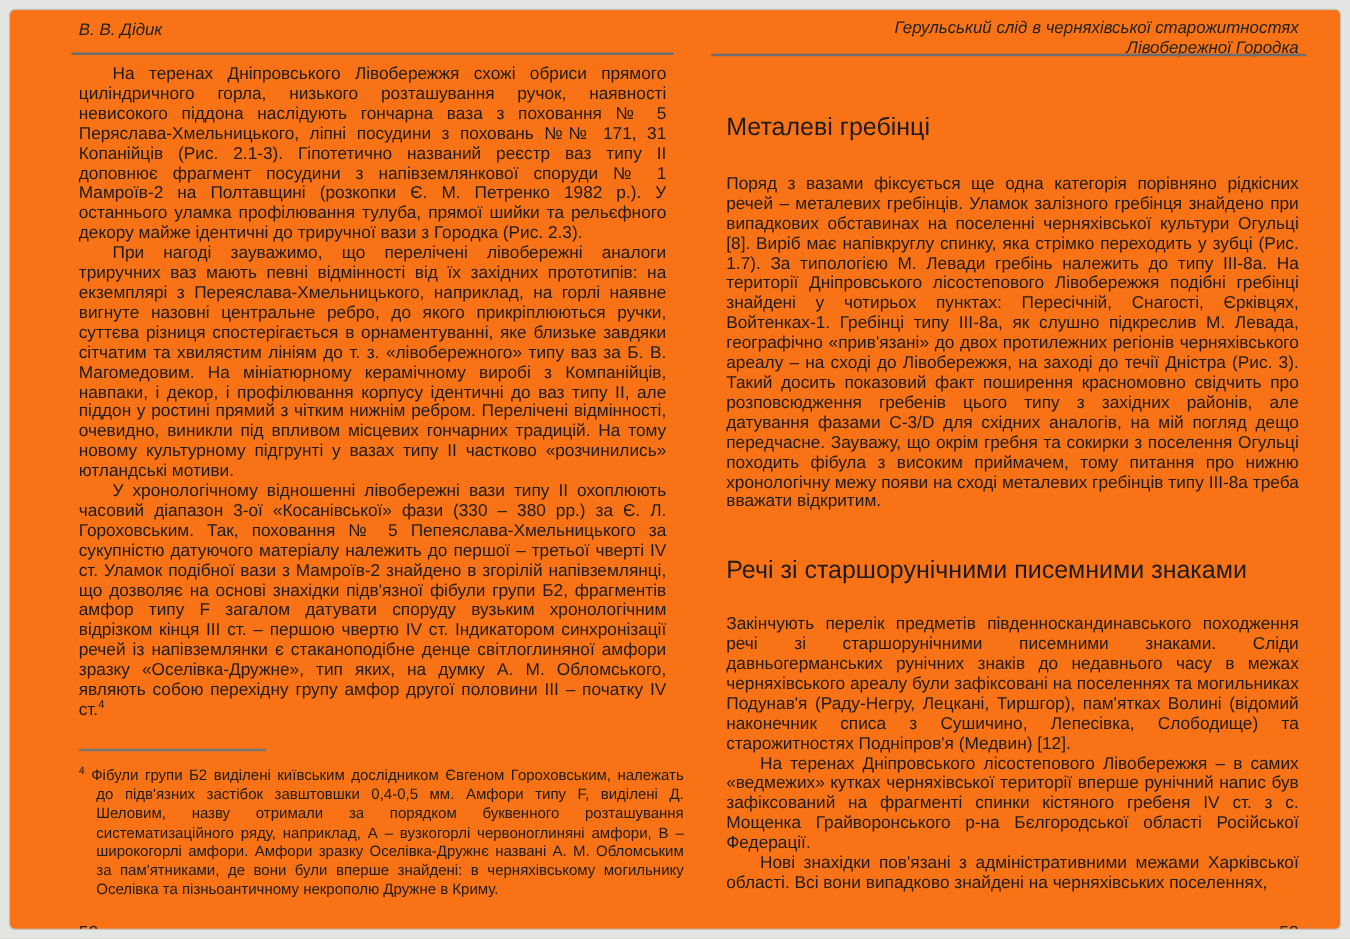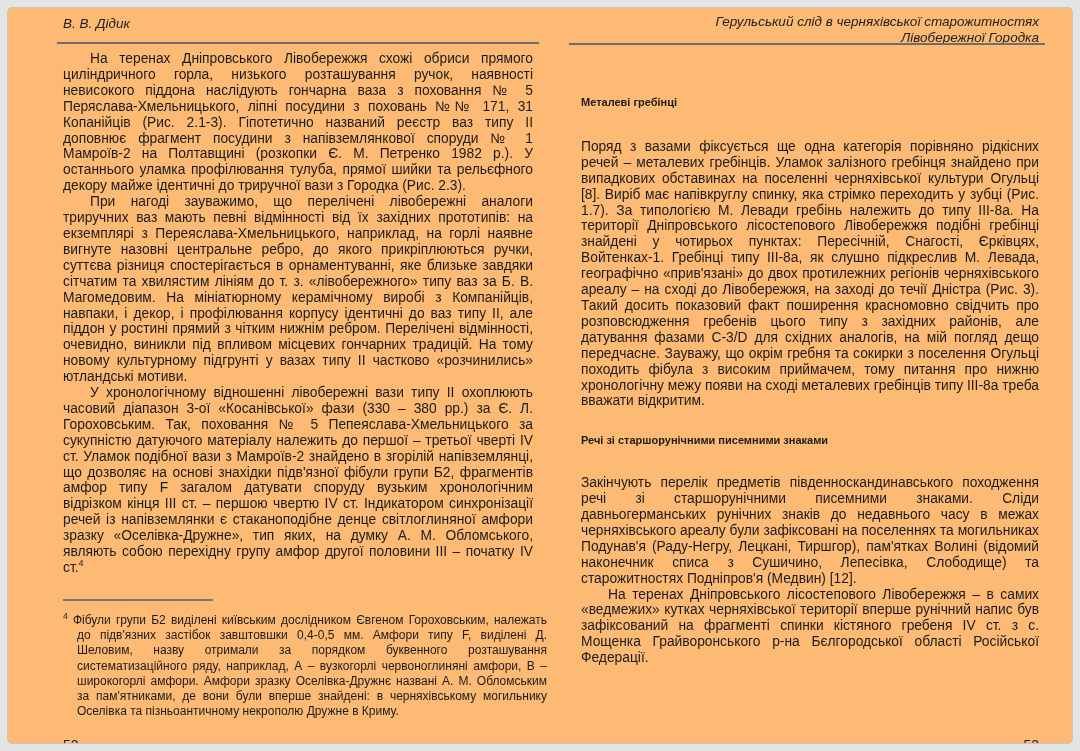--- a/index.html
+++ b/index.html
@@ -8,21 +8,21 @@
     width: 1080px;
     height: 751px;
     background: #e3e5e2;
     font-family: "Liberation Sans", sans-serif;
     color: #1c1c1c;
   }
   .spread {
     position: absolute;
     left: 7px; top: 7px;
     width: 1064px; height: 735px;
-    background: #fdba74;
+    background: #f97316;
     border: 1px solid #c3c6c2;
     border-radius: 5px;
     overflow: hidden;
   }
   
   .running-header {
     position: absolute;
     font-style: italic;
     font-size: 13.5px;
     line-height: 16px;
@@ -45,27 +45,27 @@
     line-height: 15.9px;
     text-align: justify;
   }
   #left-body  { left: 55px;  top: 43px; width: 470px; }
   #right-body { left: 573px; top: 41px; width: 458px; }
 
   .body-col p { margin: 0; }
   .p-indent { text-indent: 27px; }
 
   .section-heading {
-    font-weight: bold;
-    font-size: 11px;
+    font-weight: normal;
+    font-size: 20px;
     text-align: left;
     text-indent: 0;
   }
   #right-body .section-heading.first { margin: 46px 0 28px 0; }
-  #right-body .section-heading.second { margin: 24px 0 26px 0; }
+  #right-body .section-heading.second { margin: 40px 0 26px 0; }
 
   sup.fn-ref { font-size: 9px; line-height: 0; }
 
   
   #footnote-rule {
     position: absolute;
     left: 55px; top: 591px;
     width: 150px; height: 2px;
     background: #777;
   }
@@ -117,17 +117,18 @@
   </div>
   <div class="header-rule" id="right-rule"></div>
 
   <div class="body-col" id="right-body">
     <p class="section-heading first">Металеві гребінці</p>
     <p><span>Поряд з вазами фіксується ще одна категорія порівняно рідкісних речей – металевих гребінців. Уламок залізного гребінця знайдено при випадкових обставинах на поселенні черняхівської культури Огульці [8]. Виріб має напівкруглу спинку, яка стрімко переходить у зубці (Рис. 1.7). За типологією М. Левади гребінь належить до типу III-8а. На території Дніпровського лісостепового Лівобережжя подібні гребінці знайдені у чотирьох пунктах: Пересічній, Снагості, Єрківцях, Войтенках-1. Гребінці типу III-8а, як слушно підкреслив М. Левада, географічно «прив'язані» до двох протилежних регіонів черняхівського ареалу – на сході до Лівобережжя, на заході до течії Дністра (Рис. 3). Такий досить показовий факт поширення красномовно свідчить про розповсюдження гребенів цього типу з західних районів, але датування фазами C-3/D для східних аналогів, на мій погляд дещо передчасне. Зауважу, що окрім гребня та сокирки з поселення Огульці походить фібула з високим приймачем, тому питання про нижню хронологічну межу появи на сході металевих гребінців типу III-8а треба вважати відкритим.</span></p>
 
     <p class="section-heading second">Речі зі старшорунічними писемними знаками</p>
     <p><span>Закінчують перелік предметів південноскандинавського походження речі зі старшорунічними писемними знаками. Сліди давньогерманських рунічних знаків до недавнього часу в межах черняхівського ареалу були зафіксовані на поселеннях та могильниках Подунав'я (Раду-Негру, Лецкані, Тиршгор), пам'ятках Волині (відомий наконечник списа з Сушичино, Лепесівка, Слободище) та старожитностях Подніпров'я (Медвин) [12].</span></p>
     <p class="p-indent"><span>На теренах Дніпровського лісостепового Лівобережжя – в самих «ведмежих» кутках черняхівської території вперше рунічний напис був зафіксований на фрагменті спинки кістяного гребеня IV ст. з с. Мощенка Грайворонського р-на Бєлгородської області Російської Федерації.</span></p>
+    <p class="p-indent"><span>Нові знахідки пов'язані з адміністративними межами Харківської області. Всі вони випадково знайдені на черняхівських поселеннях,</span></p>
   </div>
 
   <div class="page-number" id="right-page-number">53</div>
 
 </div>
 
 </body></html>

